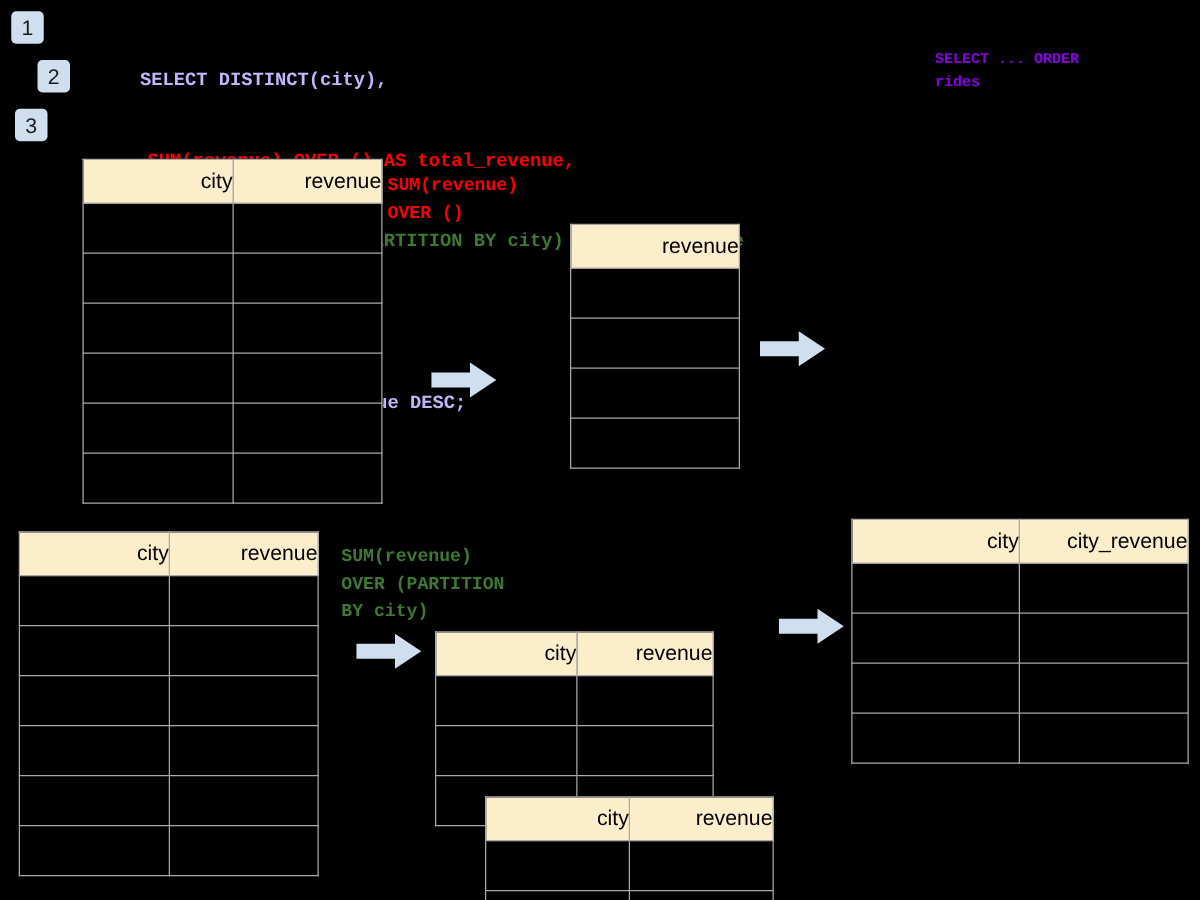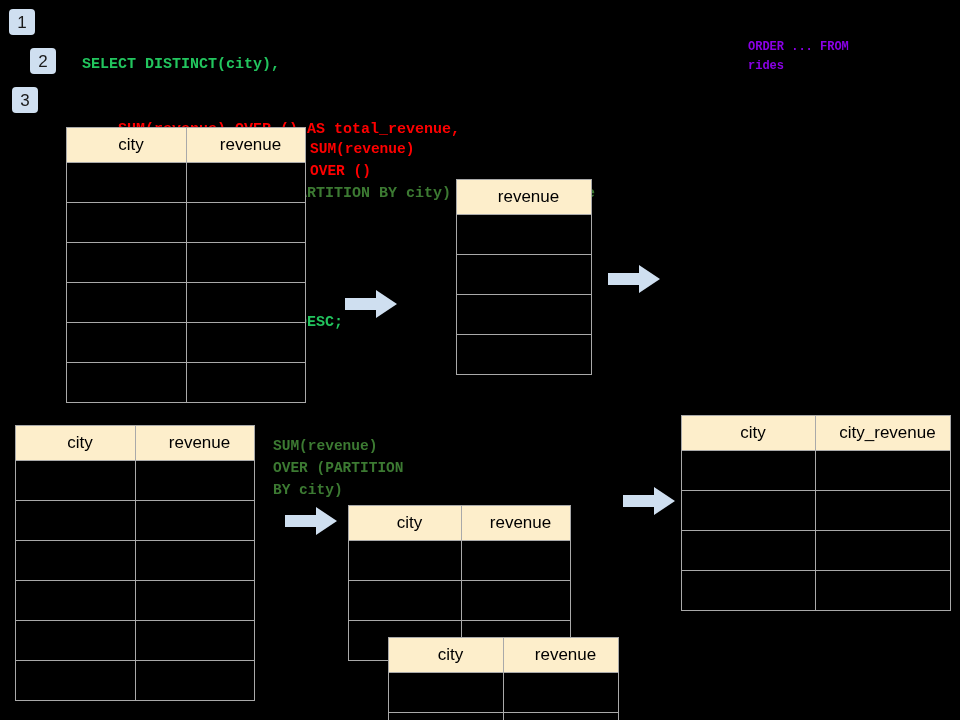--- a/index.html
+++ b/index.html
@@ -37,21 +37,21 @@
   .sql {
     position: absolute;
     font-family: "Liberation Mono", "DejaVu Sans Mono", monospace;
     font-size: 15px;
     font-weight: bold;
     line-height: 21.5px;
     white-space: pre;
     letter-spacing: 0px;
   }
   .sql-line { white-space: pre; }
-  .c-purple { color: #22c55e; }
+  .c-purple { color: #c4b5fd; margin-left: 30px; }
   .c-red    { color: #FF0000; }
   .c-green  { color: #3C7A32; }
 
   
   .ann-small {
     position: absolute;
     font-family: "Liberation Mono", "DejaVu Sans Mono", monospace;
     font-size: 12px;
     font-weight: bold;
     line-height: 19px;
@@ -82,21 +82,21 @@
     border: 1px solid #a9a9a9;
     padding: 0;
     margin: 0;
   }
   .tbl th {
     background: #fdeecb;
     color: #000000;
     font-family: "Liberation Sans", sans-serif;
     font-size: 17px;
     font-weight: normal;
-    text-align: center;
+    text-align: right;
     padding-left: 9px;
     height: 35px;
     box-sizing: border-box;
   }
   .tbl td {
     background: #000000;
     height: 40px;
     box-sizing: border-box;
   }
 
@@ -117,21 +117,21 @@
   <div class="badge" style="left:12px; top:87px;">3</div>
 
   <div class="sql" style="left:82px; top:11px;">
     <div class="sql-line c-purple">SELECT DISTINCT(city),</div>
     <div class="sql-line c-red">    SUM(revenue) OVER () AS total_revenue,</div>
     <div class="sql-line c-green">    SUM(revenue) OVER (PARTITION BY city) as city_revenue</div>
     <div class="sql-line c-purple">  FROM rides</div>
     <div class="sql-line c-purple">  ORDER by city_revenue DESC;</div>
   </div>
 
-  <div class="ann-small" style="left:748px; top:38px;">ORDER ... FROM
+  <div class="ann-small" style="left:748px; top:38px;">SELECT ... ORDER
 rides</div>
 
   <div class="ann red" style="left:310px; top:138px;">SUM(revenue)
 OVER ()</div>
 
   <div class="ann green" style="left:273px; top:435px;">SUM(revenue)
 OVER (PARTITION
 BY city)</div>
 
   <table class="tbl" style="left:66px; top:127px; width:239px;">

